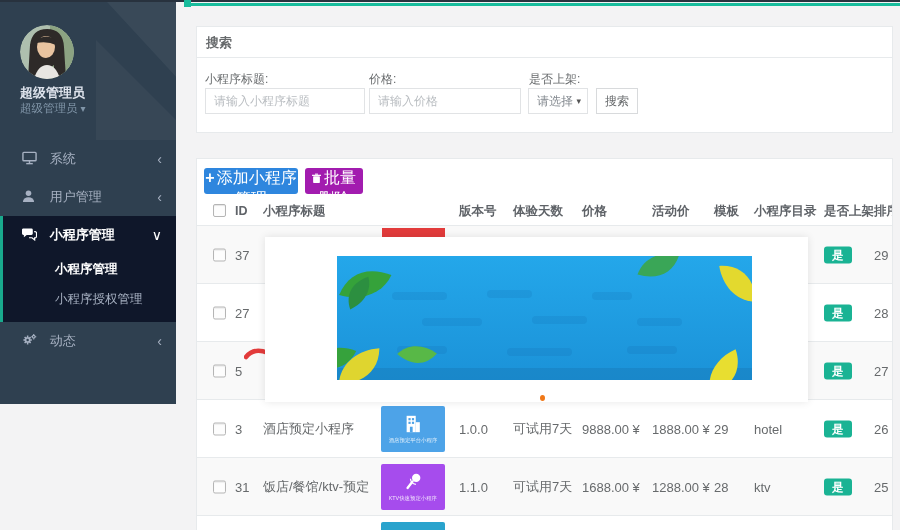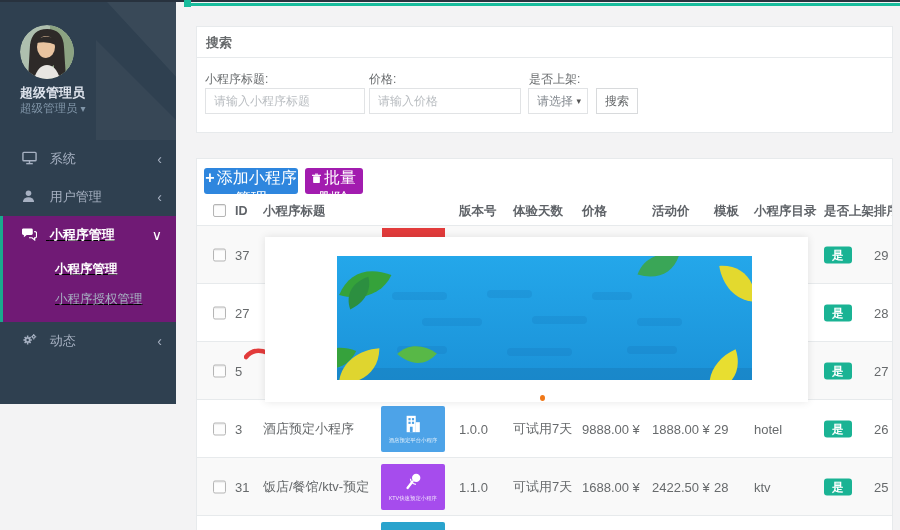--- a/index.html
+++ b/index.html
@@ -22,21 +22,21 @@
   .avatar { position:absolute; top:25px; left:20px; width:54px; height:54px; border-radius:50%; overflow:hidden; }
   .profile-name { position:absolute; top:84px; left:20px; font-size:13px; font-weight:bold; color:#dfe4ed; }
   .profile-role { position:absolute; top:101px; left:20px; font-size:11.5px; color:#8095a8; cursor:pointer; }
   .profile-role .caret { font-size:10px; margin-left:3px; }
 
   .nav { position:absolute; top:140px; left:0; width:176px; }
   .nav-item { position:relative; height:38px; line-height:38px; padding-left:22px; color:#a7b1c2;
               font-size:13px; cursor:pointer; }
   .nav-item .mi { display:inline-block; width:16px; vertical-align:-2px; margin-right:8px; }
   .nav-item .chev { position:absolute; right:14px; top:0; font-size:14px; color:#a7b1c2; }
-  .nav-group-active { background:#701a75; border-left:3px solid #19aa8d;text-decoration:underline; }
+  .nav-group-active { background:#0f172a; border-left:3px solid #19aa8d; }
   .nav-group-active .nav-item { padding-left:19px; color:#ffffff; font-weight:bold; }
   .nav-group-active .nav-item .chev { color:#ffffff; font-weight:normal; }
   .subnav .sub-item { height:30px; line-height:30px; padding-left:52px; font-size:12.5px; color:#a7b1c2; cursor:pointer; }
   .subnav .sub-item.active { color:#ffffff; font-weight:bold; }
   .nav-bottom-pad { height:8px; }
 
   
   .panel { position:absolute; background:#ffffff; border:1px solid #e7eaec; }
   .search-panel { left:196px; top:26px; width:697px; height:107px; }
   .panel-title { height:31px; line-height:31px; padding-left:9px; border-bottom:1px solid #e7eaec;
@@ -301,21 +301,21 @@
         <svg width="22" height="20" viewBox="0 0 24 22">
           <circle cx="15.5" cy="6.5" r="4.6" fill="#ffffff"></circle>
           <path d="M11.5,10.5 L6,17.5" stroke="#ffffff" stroke-width="2.6" stroke-linecap="round"></path>
           <path d="M9.2,7.5 a6.6,6.6 0 0 0 6,6" stroke="#ffffff" stroke-width="1.4" fill="none"></path>
         </svg>
         <i class="cap">KTV快速预定小程序</i>
       </span>
       <span class="cell col-ver">1.1.0</span>
       <span class="cell col-days">可试用7天</span>
       <span class="cell col-price">1688.00 ¥</span>
-      <span class="cell col-act">2422.50 ¥</span>
+      <span class="cell col-act">1288.00 ¥</span>
       <span class="cell col-tpl">28</span>
       <span class="cell col-dir">ktv</span>
       <span class="cell col-listed badge">是</span>
       <span class="cell col-sort">25</span>
     </div>
 
     <div class="trow r5">
       <span class="teal-sliver"></span>
     </div>
   </section>

